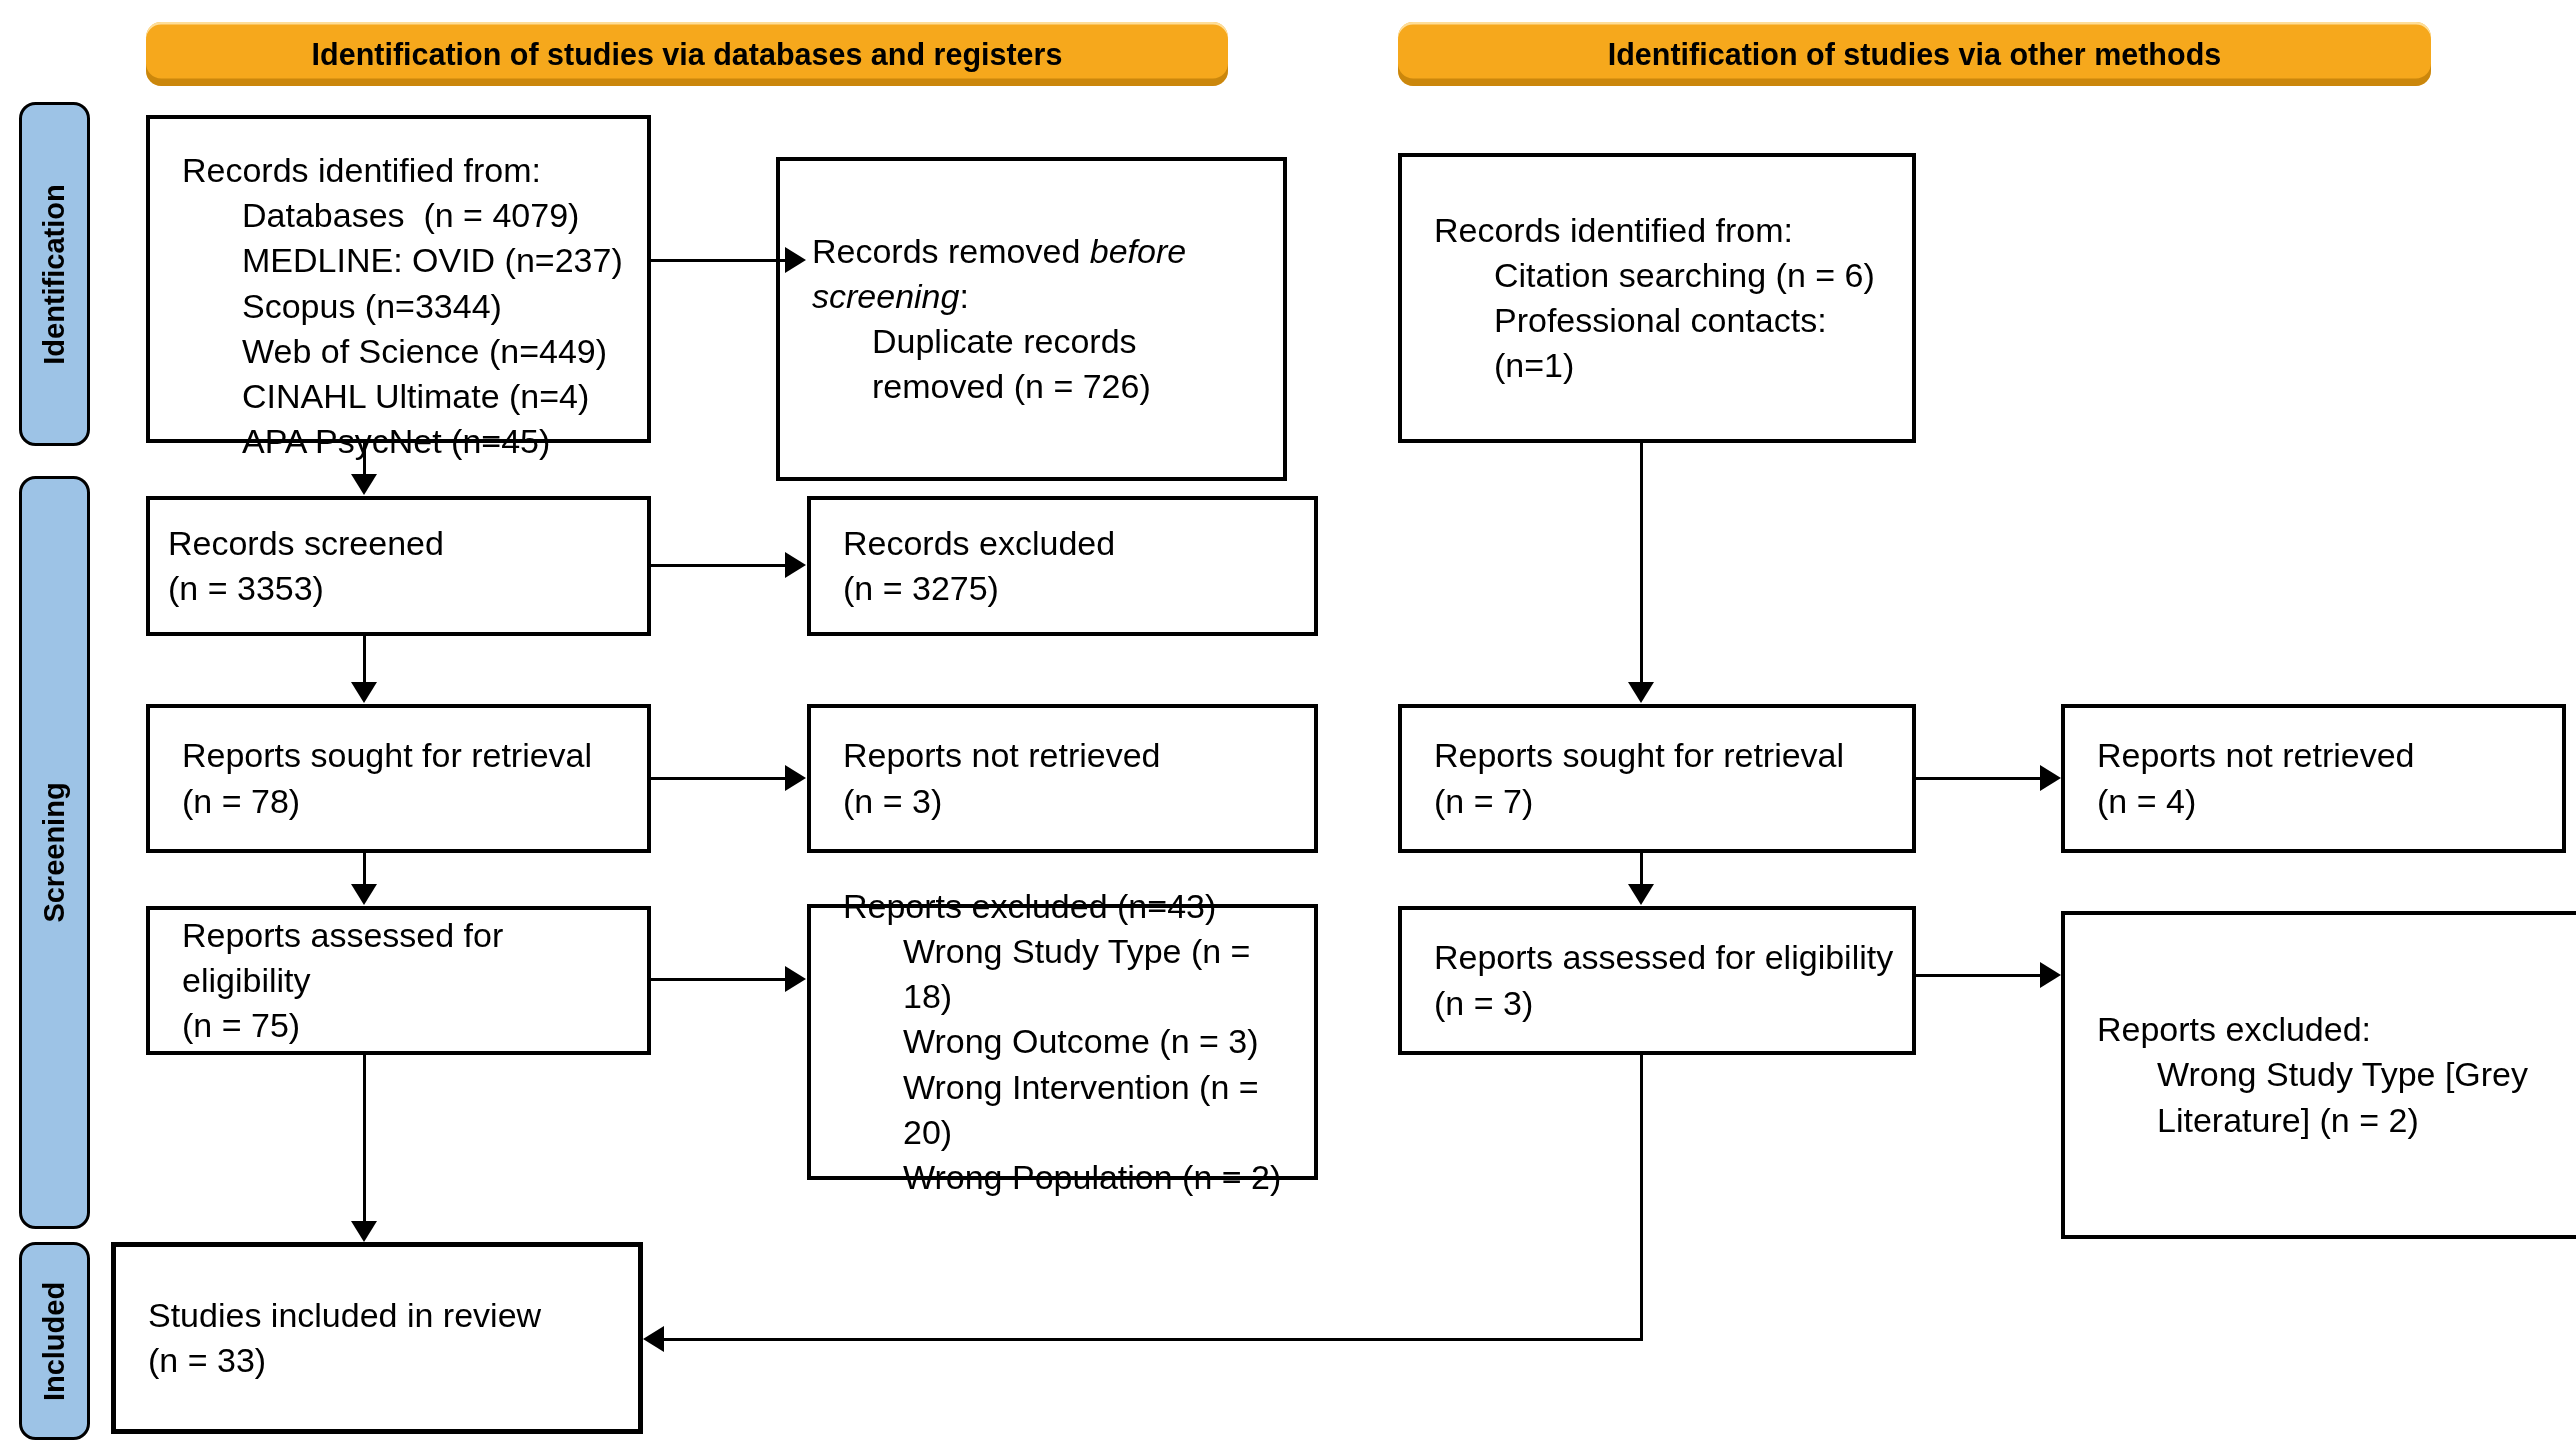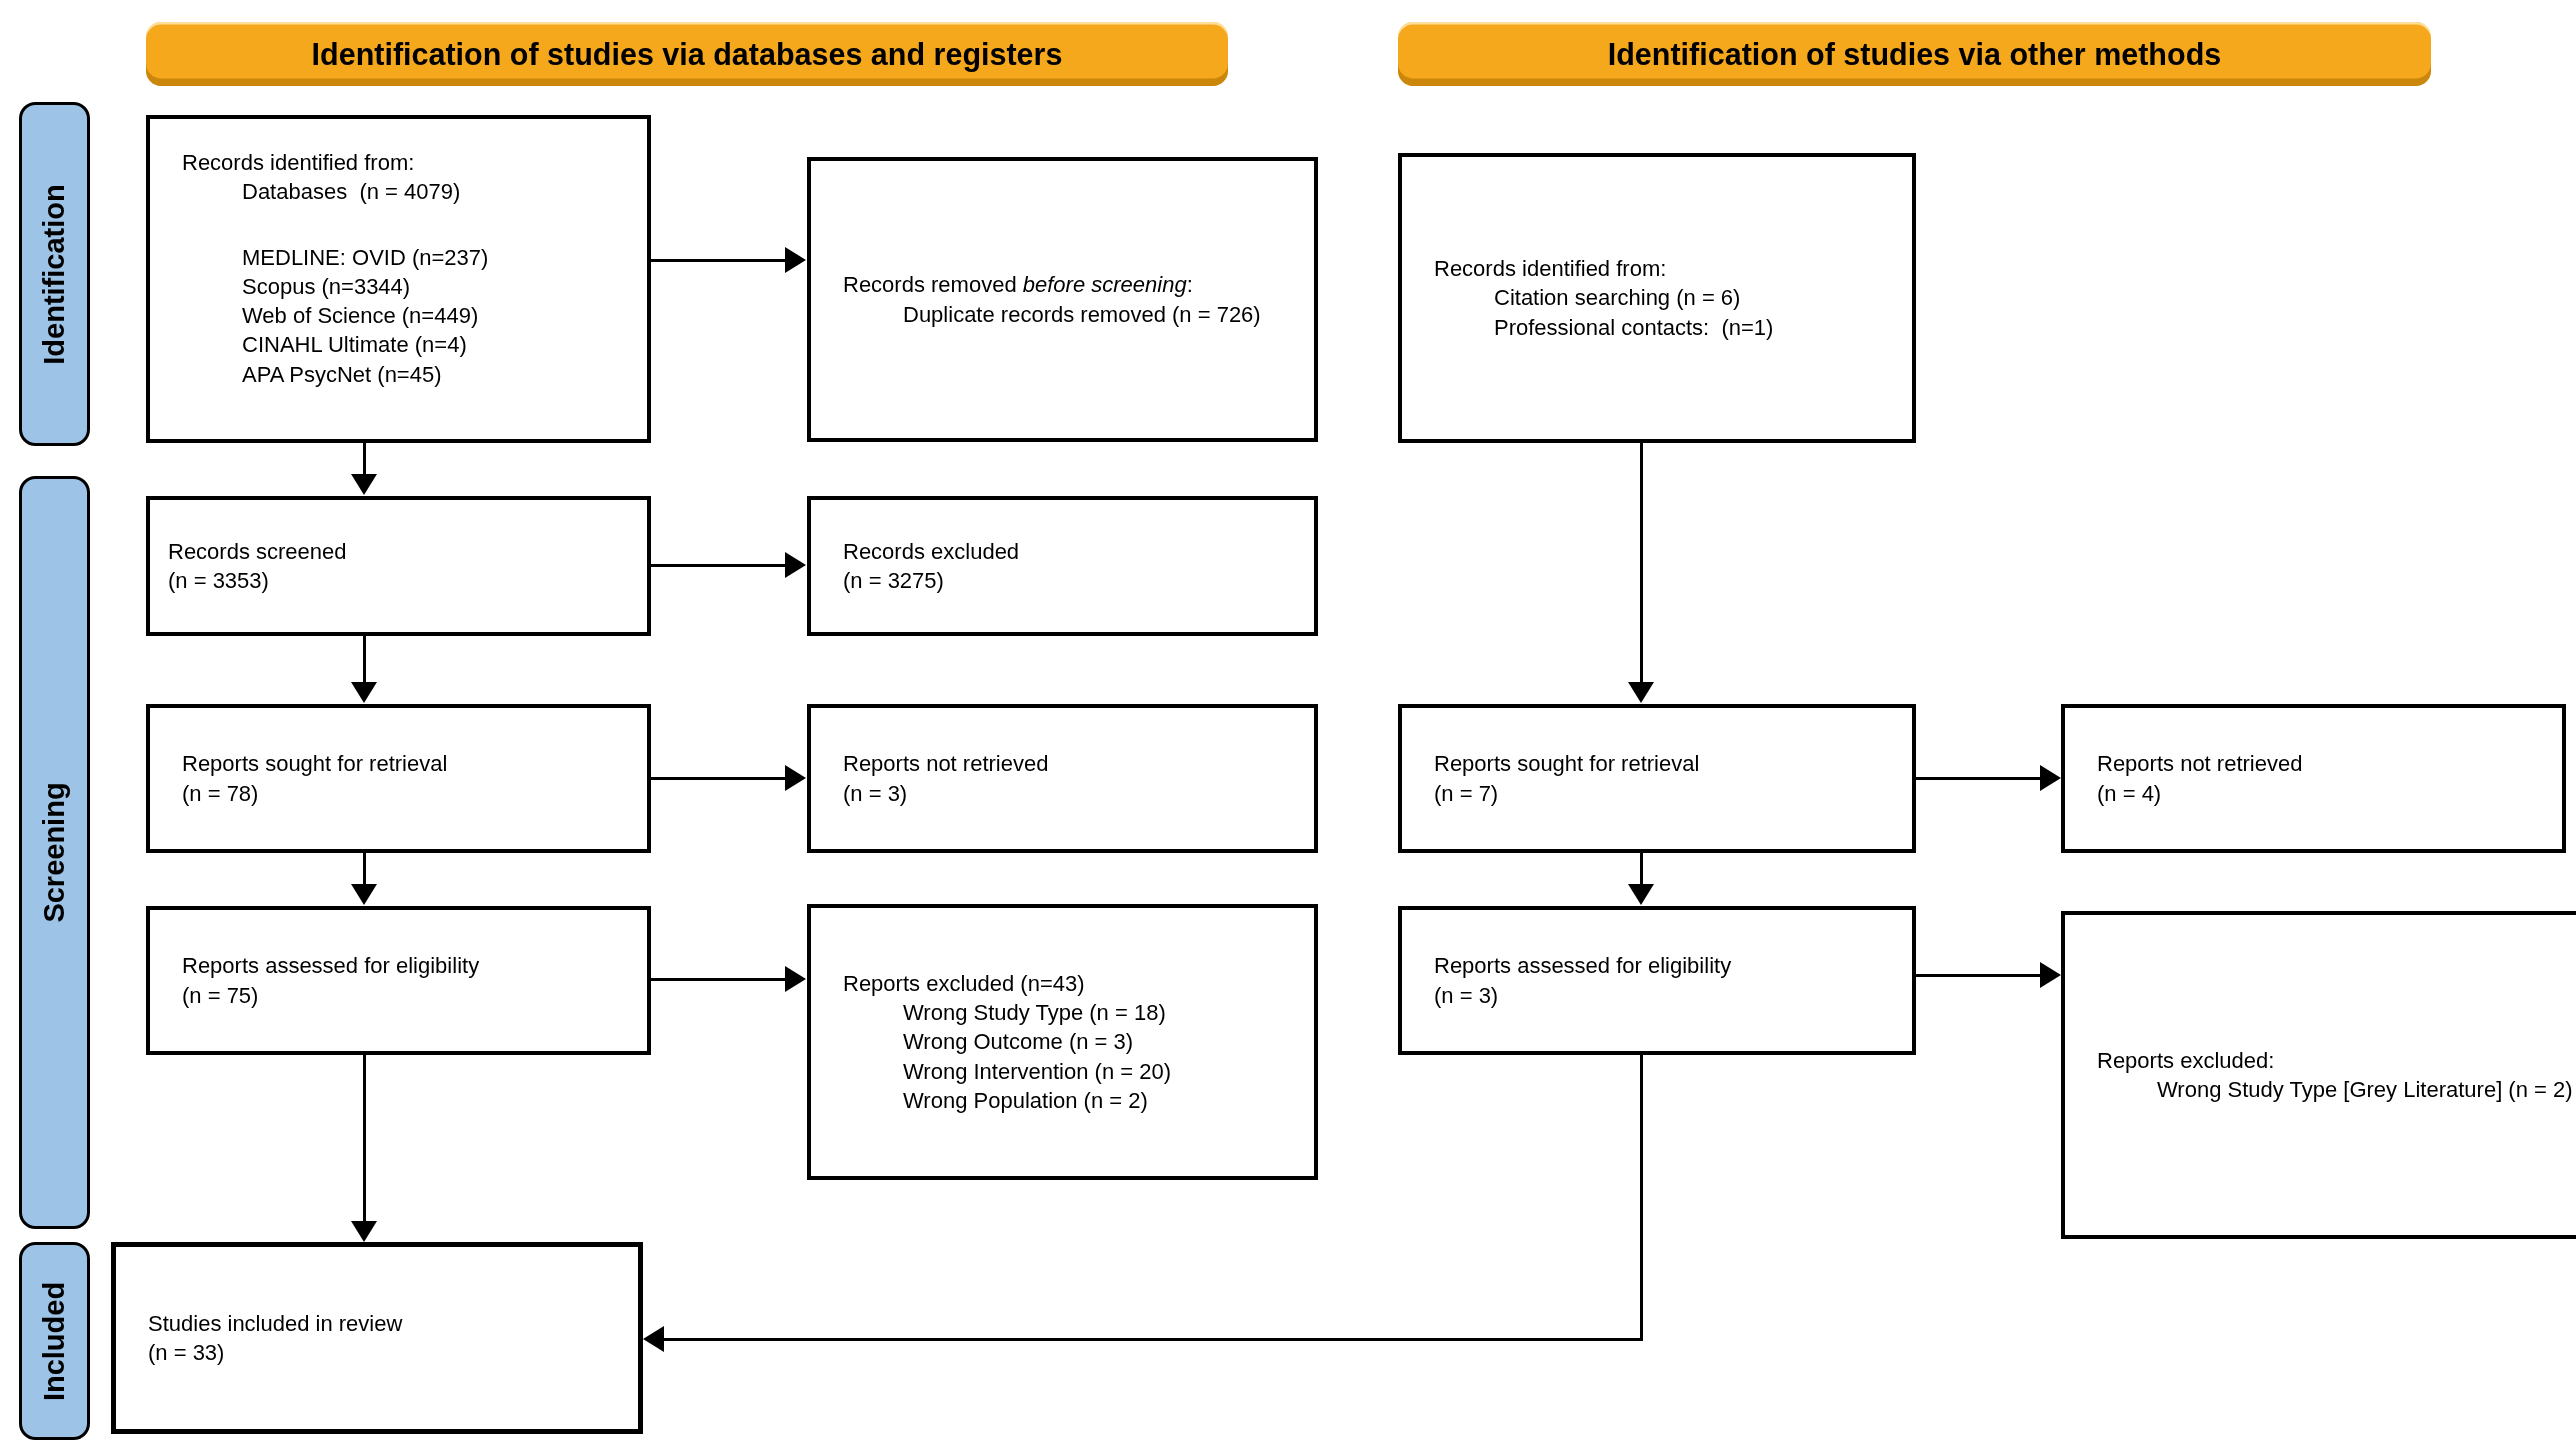--- a/index.html
+++ b/index.html
@@ -15,21 +15,21 @@
 
   
   .stage{position:absolute;left:19px;width:71px;background:var(--stage-fill,#9DC3E6);
          border:3.8px solid #000;border-radius:16.5px;box-sizing:border-box;
          display:flex;align-items:center;justify-content:center;}
   .stage span{transform:rotate(-90deg);white-space:nowrap;font-weight:bold;font-size:29px;}
 
   
   .box{position:absolute;background:#fff;border:4.4px solid #000;box-sizing:border-box;
        display:flex;flex-direction:column;justify-content:center;
-       padding:12.7px 18px 12.7px 32px;font-size:22px;line-height:1.33;}
+       padding:12.7px 18px 12.7px 32px;font-size:34px;line-height:1.33;}
   .box.thick{border-width:5.7px;}
   .box.top-align{justify-content:flex-start;padding-top:29px;}
   .line{white-space:pre-wrap;}
   .indent{margin-left:60px;}
   .gap{height:36px;}
 
   
   .vline{position:absolute;width:3.2px;background:#000;}
   .hline{position:absolute;height:3.2px;background:#000;}
   .arr{position:absolute;width:0;height:0;}
@@ -83,21 +83,21 @@
   <div class="box" style="left:146px;top:898px;width:505px;height:149px;">
     <div class="line">Reports assessed for eligibility</div>
     <div class="line">(n = 75)</div>
   </div>
 
   <div class="box thick" style="left:111px;top:1234px;width:532px;height:192px;">
     <div class="line">Studies included in review</div>
     <div class="line">(n = 33)</div>
   </div>
 
-  <div class="box" style="left:807px;top:149px;width:511px;height:285px;">
+  <div class="box" style="left:776px;top:149px;width:511px;height:324px;">
     <div class="line"><span>Records removed </span><i>before screening</i><span>:</span></div>
     <div class="line indent">Duplicate records removed (n = 726)</div>
   </div>
 
   <div class="box" style="left:807px;top:488px;width:511px;height:140px;">
     <div class="line">Records excluded</div>
     <div class="line">(n = 3275)</div>
   </div>
 
   <div class="box" style="left:807px;top:696px;width:511px;height:149px;">

